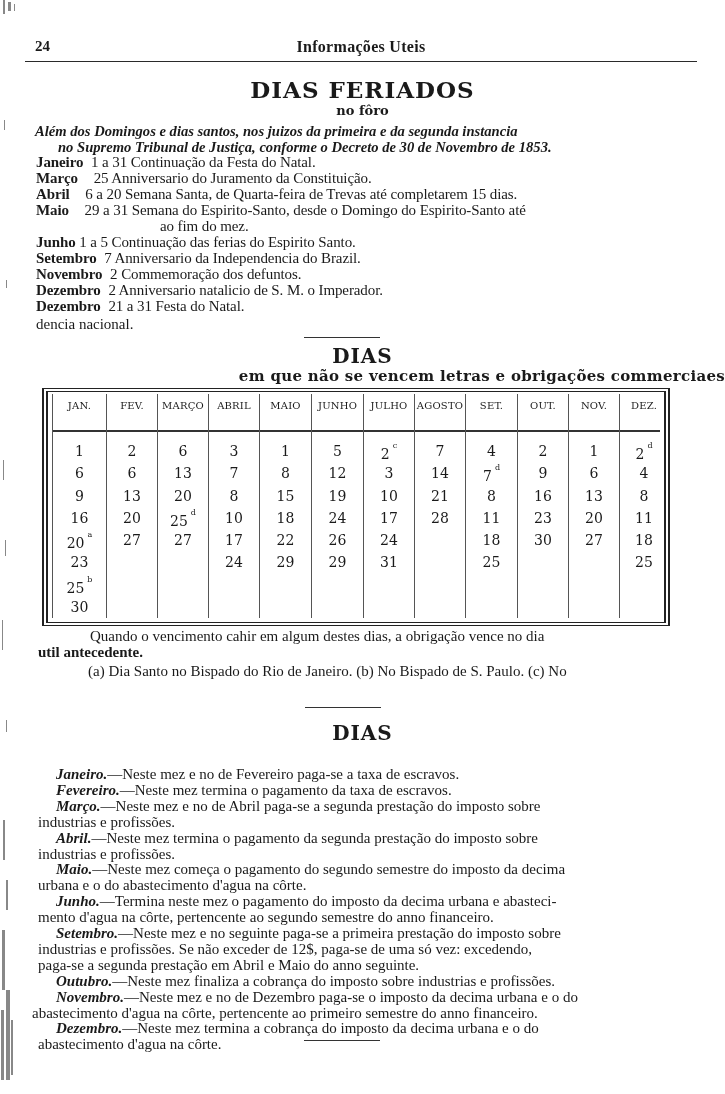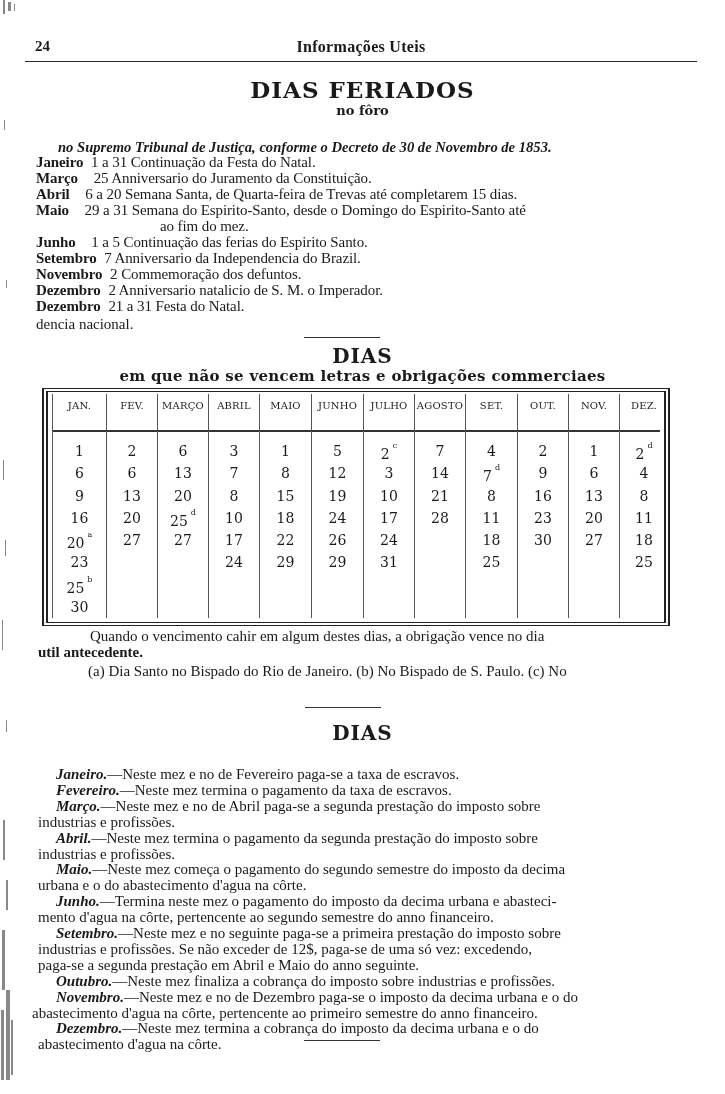--- a/index.html
+++ b/index.html
@@ -9,21 +9,21 @@
   .page { position: absolute; left: 0; top: 0; width: 725px; height: 1046px; }
 
   
   .run-head { position: absolute; left: 25px; top: 36px; width: 672px; height: 26px; border-bottom: 1.5px solid #2a2a2a; }
   .page-num { position: absolute; left: 10px; top: 2px; font-size: 15px; font-weight: bold; }
   .run-title { position: absolute; left: 0; right: 0; top: 2px; text-align: center; font-size: 16px; font-weight: bold; letter-spacing: 0.3px; }
 
   .center { text-align: center; }
   .h-big { font-family: "DejaVu Serif", serif; font-weight: bold; font-size: 22px; letter-spacing: 1px; }
   .h-sub { font-family: "DejaVu Serif", serif; font-weight: bold; font-size: 13px; }
-  .h-sub2 { font-family: "DejaVu Serif", serif; font-weight: bold; font-size: 15px; letter-spacing: 0.3px; }
+  .h-sub2 { font-family: "DejaVu Serif", serif; font-weight: bold; font-size: 15px; letter-spacing: 0.3px; text-align: right; }
 
   .abs { position: absolute; }
 
   .body-text { font-size: 15px; line-height: 16px; white-space: nowrap; }
   .body-text b { font-weight: bold; }
   .it { font-style: italic; }
 
   .rule { position: absolute; height: 0; border-top: 1.5px solid #333; width: 76px; }
 
   
@@ -55,29 +55,30 @@
 <div class="page">
 
   <div class="run-head">
     <span class="page-num">24</span>
     <div class="run-title">Informações Uteis</div>
   </div>
 
   <div class="abs center h-big" style="left:0;right:0;top:76px;font-size:23px;">DIAS FERIADOS</div>
   <div class="abs center h-sub" style="left:0;right:0;top:103px;">no fôro</div>
 
+  <div class="abs body-text it" style="left:35px;top:123px;font-size:14.6px;"><b>Além dos Domingos e dias santos, nos juizos da primeira e da segunda instancia</b></div>
   <div class="abs body-text it" style="left:58px;top:139px;font-size:14.6px;"><b>no Supremo Tribunal de Justiça, conforme o Decreto de 30 de Novembro de 1853.</b></div>
 
   <div id="hol-list">
       <div class="hol-line" style="top: 154px;"><span class="m">Janeiro</span><span style="margin-left: 4px;"> 1 a 31 </span><span>Continuação da Festa do Natal.</span></div>
       <div class="hol-line" style="top: 170px;"><span class="m">Março</span><span style="margin-left: 12px;"> 25 </span><span>Anniversario do Juramento da Constituição.</span></div>
       <div class="hol-line" style="top: 186px;"><span class="m">Abril</span><span style="margin-left: 12px;"> 6 a 20 </span><span>Semana Santa, de Quarta-feira de Trevas até completarem 15 dias.</span></div>
       <div class="hol-line" style="top: 202px;"><span class="m">Maio</span><span style="margin-left: 12px;"> 29 a 31 </span><span>Semana do Espirito-Santo, desde o Domingo do Espirito-Santo até</span></div>
       <div class="hol-line" style="top: 218px; left: 160px;">ao fim do mez.</div>
-      <div class="hol-line" style="top: 234px;"><span class="m">Junho</span><span style="margin-left: 12px;"> 1 a 5 </span><span>Continuação das ferias do Espirito Santo.</span></div>
+      <div class="hol-line" style="top: 234px;"><span class="m">Junho</span><span style=""> 1 a 5 </span><span>Continuação das ferias do Espirito Santo.</span></div>
       <div class="hol-line" style="top: 250px;"><span class="m">Setembro</span><span style="margin-left: 4px;"> 7 </span><span>Anniversario da Independencia do Brazil.</span></div>
       <div class="hol-line" style="top: 266px;"><span class="m">Novembro</span><span style="margin-left: 4px;"> 2 </span><span>Commemoração dos defuntos.</span></div>
       <div class="hol-line" style="top: 282px;"><span class="m">Dezembro</span><span style="margin-left: 4px;"> 2 </span><span>Anniversario natalicio de S. M. o Imperador.</span></div>
       <div class="hol-line" style="top: 298px;"><span class="m">Dezembro</span><span style="margin-left: 4px;"> 21 a 31 </span><span>Festa do Natal.</span></div>
     </div>
 
   <div class="abs body-text" style="left:36px;top:316px;">dencia nacional.</div>
 
   <div class="rule" style="left:304px;top:337px;"></div>
 

